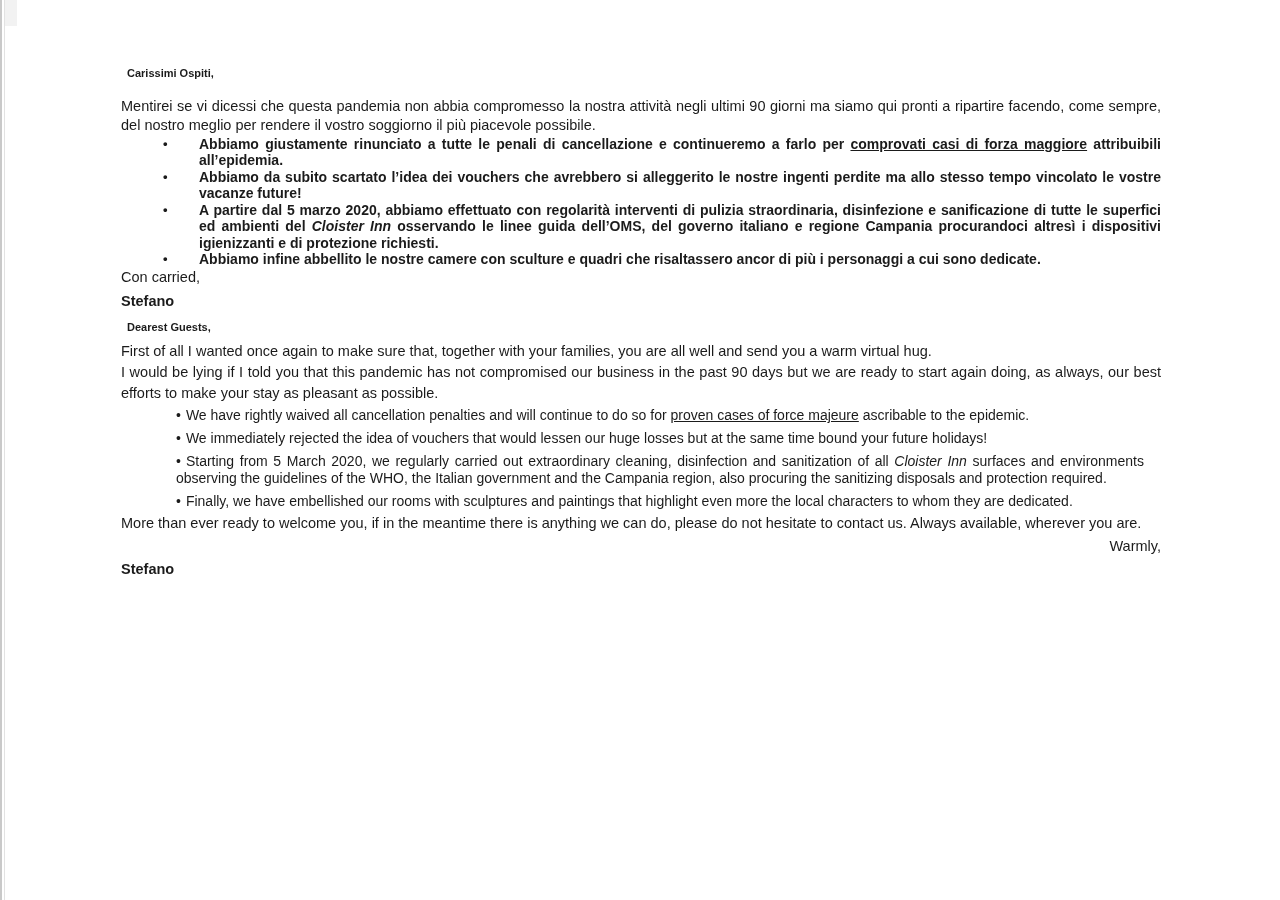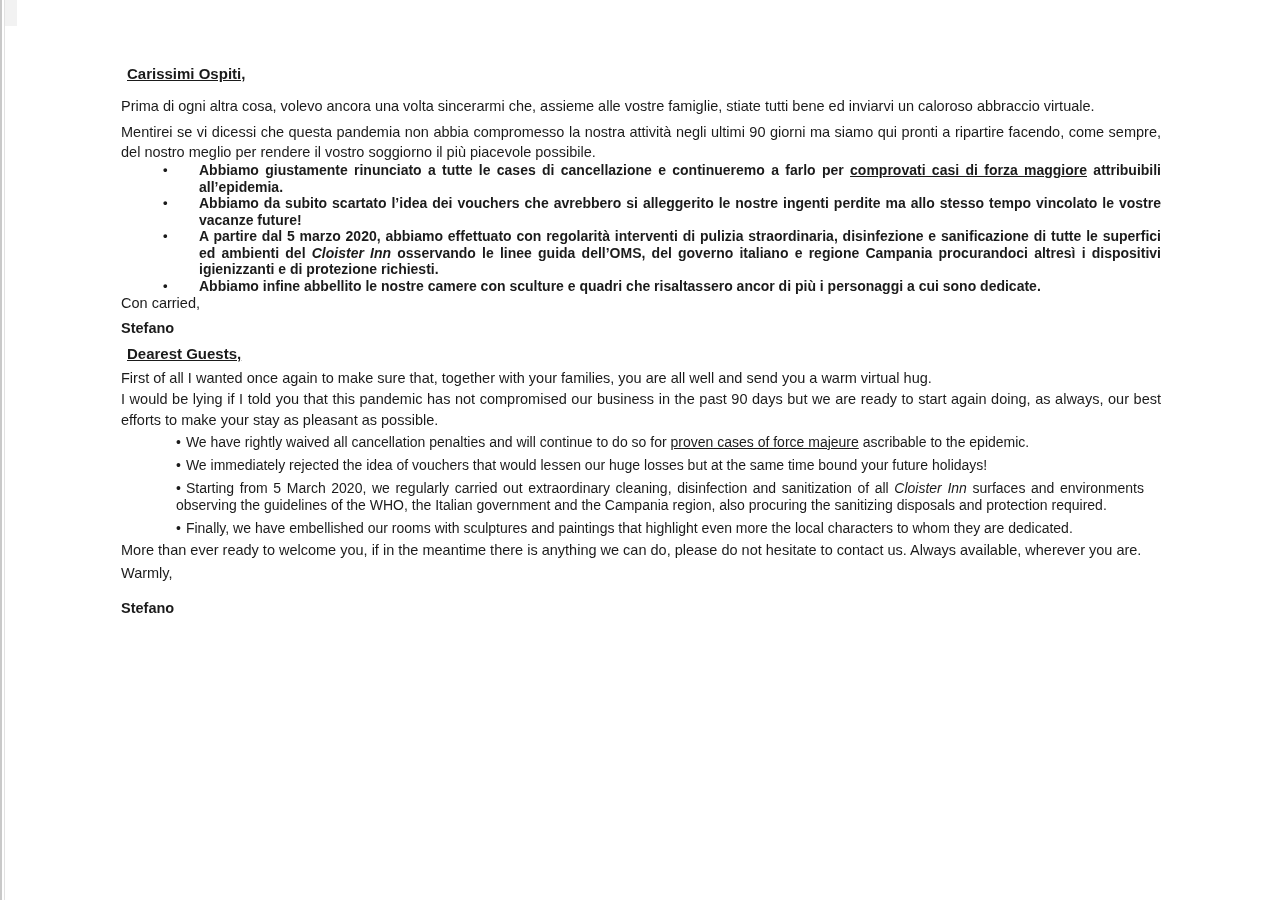--- a/index.html
+++ b/index.html
@@ -37,25 +37,24 @@
   }
   .content {
     position: absolute;
     left: 121px;
     top: 64px;
     width: 1040px;
   }
   p { margin: 0; }
   .salutation {
     font-weight: bold;
-    font-size: 15px;
+    font-size: 11px;
     line-height: 19.5px;
     padding-left: 6px;
     margin-bottom: 13px;
-    text-decoration: underline;
   }
   .para {
     font-size: 14.5px;
     line-height: 19.5px;
     text-align: justify;
     margin-bottom: 7px;
   }
   .para-en {
     font-size: 14.5px;
     line-height: 21px;
@@ -124,28 +123,27 @@
 
 <div class="page">
   <div class="edge-dark"></div>
   <div class="edge-line"></div>
   <div class="corner-smudge"></div>
 
   <div class="content">
 
     <p class="salutation">Carissimi Ospiti,</p>
 
-    <p class="para">Prima di ogni altra cosa, volevo ancora una volta sincerarmi che, assieme alle vostre famiglie, stiate tutti bene ed inviarvi un caloroso abbraccio virtuale.</p>
 
     <p class="para" style="margin-bottom:0;">Mentirei se vi dicessi che questa pandemia non abbia compromesso la nostra attività negli ultimi 90 giorni ma siamo qui pronti a ripartire facendo, come sempre, del nostro meglio per rendere il vostro soggiorno il più piacevole possibile.</p>
 
     <ul class="it-bullets">
       <li>
         <span class="it-marker">•</span>
-        <span class="it-text"><span>Abbiamo giustamente rinunciato a tutte le cases di cancellazione e continueremo a farlo per </span><span class="seg-u">comprovati casi di forza maggiore</span><span> attribuibili all’epidemia.</span></span>
+        <span class="it-text"><span>Abbiamo giustamente rinunciato a tutte le penali di cancellazione e continueremo a farlo per </span><span class="seg-u">comprovati casi di forza maggiore</span><span> attribuibili all’epidemia.</span></span>
       </li>
       <li>
         <span class="it-marker">•</span>
         <span class="it-text"><span>Abbiamo da subito scartato l’idea dei vouchers che avrebbero si alleggerito le nostre ingenti perdite ma allo stesso tempo vincolato le vostre vacanze future!</span></span>
       </li>
       <li>
         <span class="it-marker">•</span>
         <span class="it-text"><span>A partire dal 5 marzo 2020, abbiamo effettuato con regolarità interventi di pulizia straordinaria, disinfezione e sanificazione di tutte le superfici ed ambienti del </span><span class="seg-i">Cloister Inn</span><span> osservando le linee guida dell’OMS, del governo italiano e regione Campania procurandoci altresì i dispositivi igienizzanti e di protezione richiesti.</span></span>
       </li>
       <li>
@@ -172,18 +170,18 @@
 
       <p class="en-bullet"><span class="en-marker">•</span><span>Starting from 5 March 2020, we regularly carried out extraordinary cleaning, disinfection and sanitization of all </span><span class="seg-i">Cloister Inn</span><span> surfaces and environments observing the guidelines of the WHO, the Italian government and the Campania region, also procuring the sanitizing disposals and protection required.</span></p>
 
       <p class="en-bullet"><span class="en-marker">•</span><span>Finally, we have embellished our rooms with sculptures and paintings that highlight even more the local characters to whom they are dedicated.</span></p>
     </div>
 
     <div class="gap-sm"></div>
 
     <p class="para-close">More than ever ready to welcome you, if in the meantime there is anything we can do, please do not hesitate to contact us. Always available, wherever you are.</p>
 
-    <p class="vale" style="line-height:20px; margin-bottom:16px;">Warmly,</p>
+    <p class="vale" style="line-height:20px; margin-bottom:4px;text-align:right;">Warmly,</p>
 
     <p class="sig">Stefano</p>
 
   </div>
 </div>
 
 </body></html>

